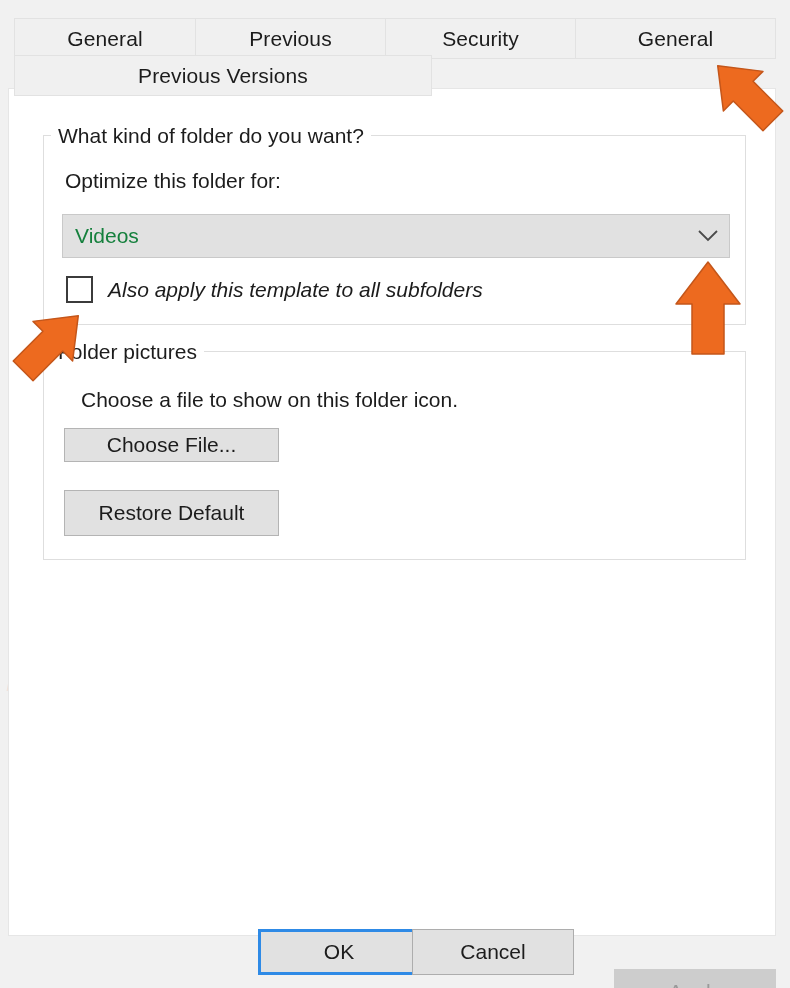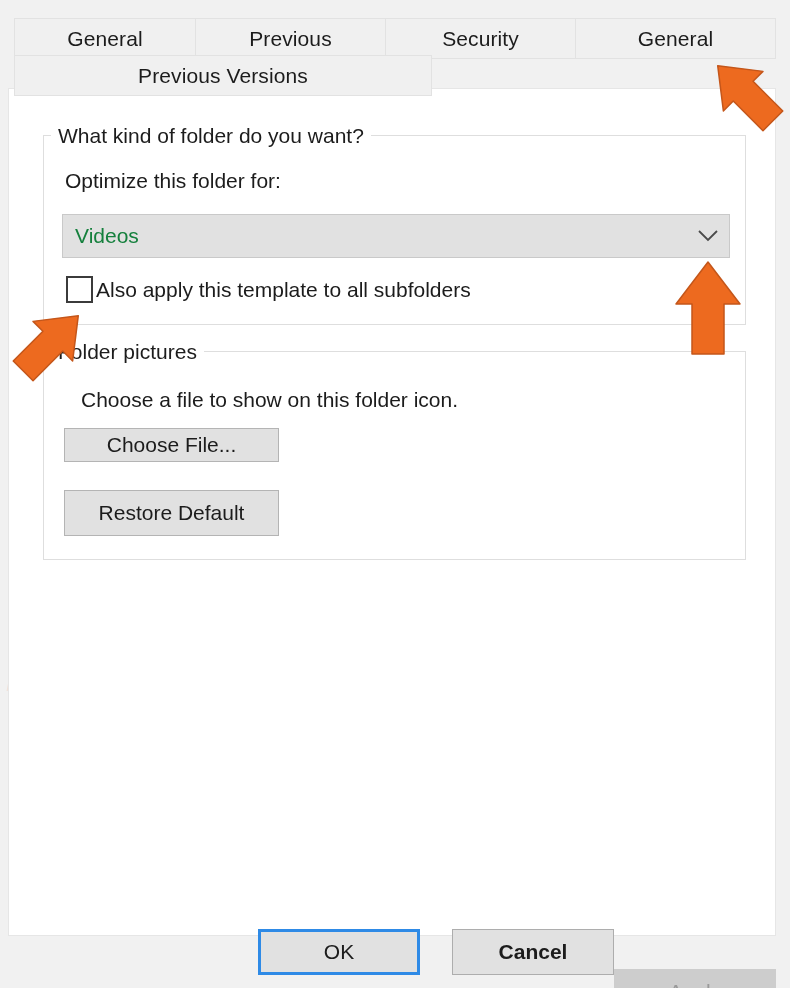--- a/index.html
+++ b/index.html
@@ -183,22 +183,23 @@
   #checkbox-box {
     width: 27px;
     height: 27px;
     border: 2px solid #3b3b3b;
     background: #ffffff;
     box-sizing: border-box;
   }
   #checkbox-label {
     font-size: 21px;
     color: #1c1c1c;
-    margin-left: 3px;
-    white-space: nowrap;
+    margin-left: 15px;
+    white-space: nowrap;
+    font-style: italic;
   }
 
   
   .pushbtn {
     position: absolute;
     background: #e1e1e1;
     border: 1px solid #b4b4b4;
     box-sizing: border-box;
     display: flex;
     align-items: center;
@@ -288,21 +289,21 @@
     <div class="tab" style="width:190px;">Previous</div>
     <div class="tab" style="width:190px;">Security</div>
     <div class="tab" style="width:200px;">General</div>
   </div>
   <div class="tab-row row2">
     <div class="tab" style="width:418px;">Previous Versions</div>
   </div>
 </div>
 
 <div class="footer-btn default" style="left:258px;">OK</div>
-<div class="footer-btn" style="left:452px;font-weight:bold;">Cancel</div>
+<div class="footer-btn" style="left:412px;">Cancel</div>
 <div class="footer-btn disabled" style="left:614px;margin-top:40px;">Apply</div>
 
 <div class="arrow" style="left:700px; top:48px;">
   <svg width="92" height="92" viewBox="0 0 92 92">
     <g transform="rotate(-45 46 46)">
       <path d="M46 6 L74 42 L60 42 L60 84 L32 84 L32 42 L18 42 Z" fill="#ed6a1f" stroke="#c4561a" stroke-width="1.5" stroke-linejoin="round"></path>
     </g>
   </svg>
 </div>
 

